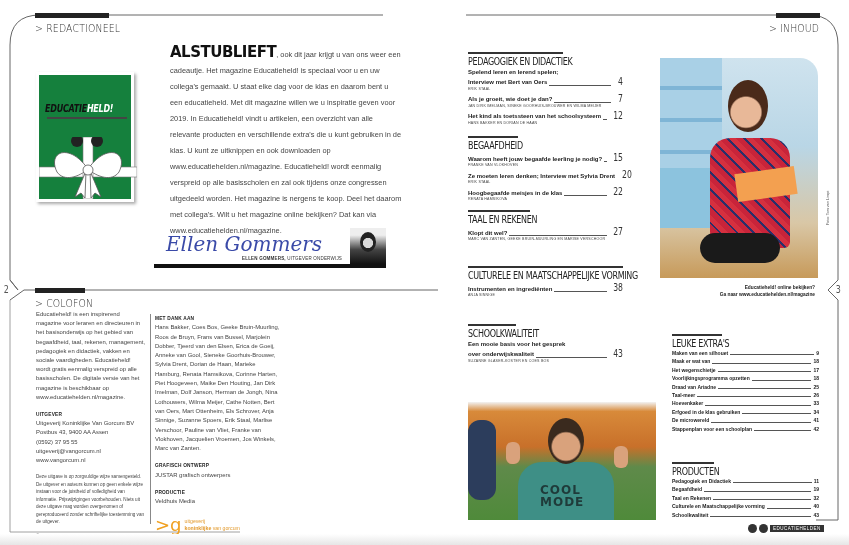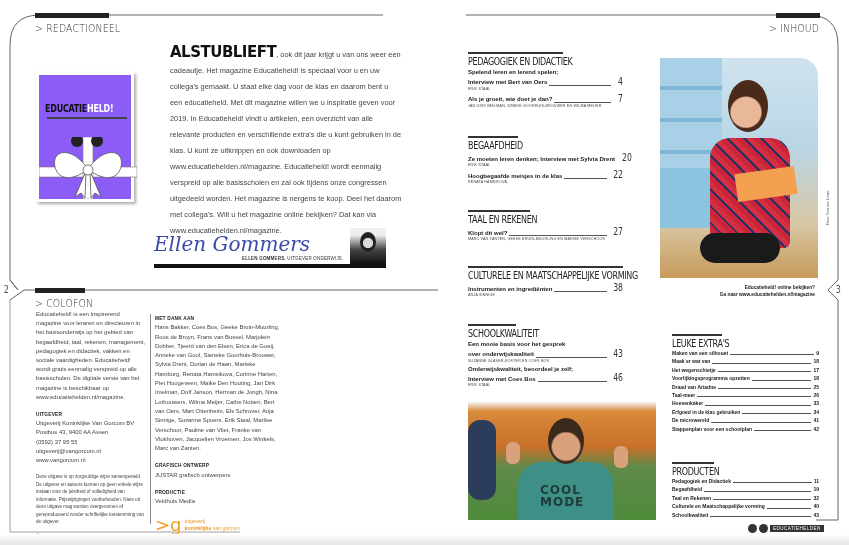--- a/index.html
+++ b/index.html
@@ -5,29 +5,29 @@
   * { box-sizing: border-box; margin: 0; padding: 0; }
   html, body { width: 849px; height: 545px; overflow: hidden; background: #f2f2f2; }
   body { position: relative; font-family: "Liberation Sans", sans-serif; color: #333; }
   .spread { position: absolute; left: 0; top: 0; width: 849px; height: 545px; background: #fff; }
   .shadow-bottom { position: absolute; left: 0; top: 520px; width: 849px; height: 25px; background: linear-gradient(#fff, #e6e6e6); }
   .thick-bar { position: absolute; height: 5px; background: #222; }
   .section-tag { position: absolute; font-family: "DejaVu Sans", sans-serif; font-size: 11px; color: #333; letter-spacing: 0.2px; font-weight: 300; transform: scaleX(0.85); transform-origin: left; }
   .section-tag.right { transform-origin: right; }
 
   
-  .cover { position: absolute; left: 36px; top: 72px; width: 98px; height: 130px; background: #8b5cf6; border: 3px solid #fff; box-shadow: 2px 2px 3px #aaa; }
+  .cover { position: absolute; left: 36px; top: 72px; width: 98px; height: 130px; background: #15803d; border: 3px solid #fff; box-shadow: 2px 2px 3px #aaa; font-style: italic; }
   .cover-title { position: absolute; left: 6px; top: 28px; font-family: "DejaVu Sans", sans-serif; font-weight: bold; font-size: 10px; color: #111; letter-spacing: -0.3px; transform: scaleX(0.8); transform-origin: left; white-space: nowrap; }
   .cover-title span { color: #fff; }
   .cover-sub { position: absolute; left: 8px; top: 42px; width: 80px; height: 2px; background: #444; }
   .bow { position: absolute; left: 0; top: 62px; width: 98px; height: 62px; }
   .intro { position: absolute; left: 154px; top: 44px; width: 232px; font-size: 7.4px; line-height: 16px; color: #444; margin-left: 16px; }
   .intro .lead { font-family: "DejaVu Sans", sans-serif; font-weight: bold; font-size: 15px; color: #111; letter-spacing: -0.5px; }
   .sig-box { position: absolute; left: 154px; top: 228px; width: 232px; height: 40px; border-bottom: 4px solid #111; }
-  .signature { position: absolute; left: 0; top: 4px; font-family: "DejaVu Serif", serif; font-style: italic; font-size: 20px; color: #3a4aa8; }
+  .signature { position: absolute; left: 12px; top: 4px; font-family: "DejaVu Serif", serif; font-style: italic; font-size: 20px; color: #3a4aa8; }
   .sig-name { position: absolute; left: 88px; top: 28px; font-size: 4.5px; color: #333; font-weight: bold; letter-spacing: 0.2px; }
   .sig-name span { font-weight: normal; }
   .portrait { position: absolute; left: 196px; top: 0px; width: 36px; height: 36px; background: linear-gradient(#eee 0%, #eee 20%, #444 60%, #111 100%); }
   .portrait-head { position: absolute; left: 10px; top: 4px; width: 16px; height: 20px; border-radius: 50%; background: radial-gradient(circle at 50% 55%, #d9d9d9 35%, #222 40%); }
 
   .colofon-text { position: absolute; left: 36px; top: 310px; width: 110px; font-size: 5.9px; line-height: 9.2px; color: #444; }
   .small-head { font-weight: bold; font-size: 4.8px; color: #222; letter-spacing: 0.2px; margin-top: 8px; }
   .disclaimer { font-size: 4.6px; line-height: 7.5px; margin-top: 8px; color: #444; }
   .copyright { font-size: 4.6px; margin-top: 6px; color: #444; }
   .credits { position: absolute; left: 150px; top: 314px; width: 130px; border-left: 1px solid #888; padding-left: 4px; font-size: 5.9px; line-height: 9.3px; color: #444; height: 210px; }
@@ -178,27 +178,43 @@
       <div class="toc-author">Erik Staal</div>
     </div>
     <div class="toc-entry">
       <div class="toc-line">
           <span class="t">Als je groeit, wie doet je dan?</span>
           <span class="fill"></span>
           <span class="p">7</span>
         </div>
       <div class="toc-author">Jan Dirk Imelman, Sineke Goorhuis-Brouwer en Wilma Meijer</div>
     </div>
+    <div class="toc-entry">
+      <div class="toc-line">
+          <span class="t">Het kind als toetssteen van het schoolsysteem</span>
+          <span class="fill"></span>
+          <span class="p">12</span>
+        </div>
+      <div class="toc-author">Hans Bakker en Dorian de Haan</div>
+    </div>
   </div>
 
   <div class="toc-section" style="top:136px;">
     <div class="toc-rule" style="width:50px"></div>
     <div class="toc-head">BEGAAFDHEID</div>
     <div class="toc-entry">
       <div class="toc-line">
+          <span class="t">Waarom heeft jouw begaafde leerling je nodig?</span>
+          <span class="fill"></span>
+          <span class="p">15</span>
+        </div>
+      <div class="toc-author">Franke van Vlokhoven</div>
+    </div>
+    <div class="toc-entry">
+      <div class="toc-line">
           <span class="t">Ze moeten leren denken; Interview met Sylvia Drent</span>
           <span class="fill"></span>
           <span class="p">20</span>
         </div>
       <div class="toc-author">Erik Staal</div>
     </div>
     <div class="toc-entry">
       <div class="toc-line">
           <span class="t">Hoogbegaafde meisjes in de klas</span>
           <span class="fill"></span>
@@ -238,29 +254,20 @@
     <div class="toc-rule" style="width:48px"></div>
     <div class="toc-head">SCHOOLKWALITEIT</div>
     <div class="toc-entry">
       <div class="toc-title-top">Een mooie basis voor het gesprek</div>
       <div class="toc-line">
           <span class="t">over onderwijskwaliteit</span>
           <span class="fill"></span>
           <span class="p">43</span>
         </div>
       <div class="toc-author">Suzanne Glaser-Koster en Coes Bos</div>
-    </div>
-    <div class="toc-entry">
-      <div class="toc-title-top">Onderwijskwaliteit, beoordeel je zelf;</div>
-      <div class="toc-line">
-          <span class="t">Interview met Coes Bos</span>
-          <span class="fill"></span>
-          <span class="p">46</span>
-        </div>
-      <div class="toc-author">Erik Staal</div>
     </div>
   </div>
 
   <div class="photo-girl">
     <div class="girl-shelf"></div>
     <div class="girl-bin"></div>
     <div class="girl-dress"></div>
     <div class="girl-head"></div>
     <div class="girl-paper"></div>
     <div class="girl-legs"></div>

